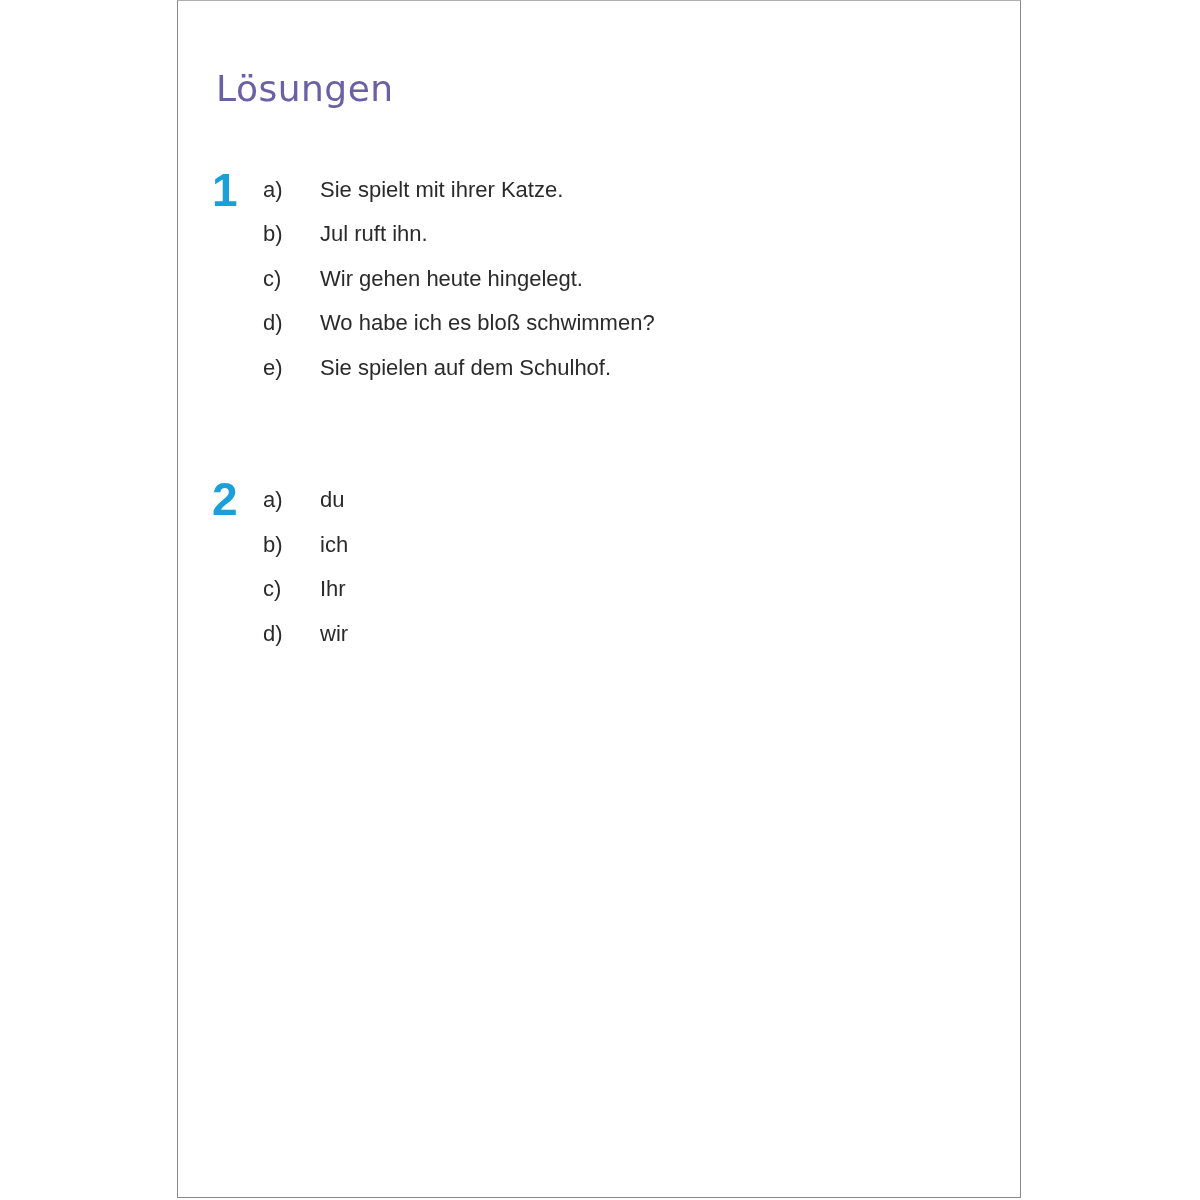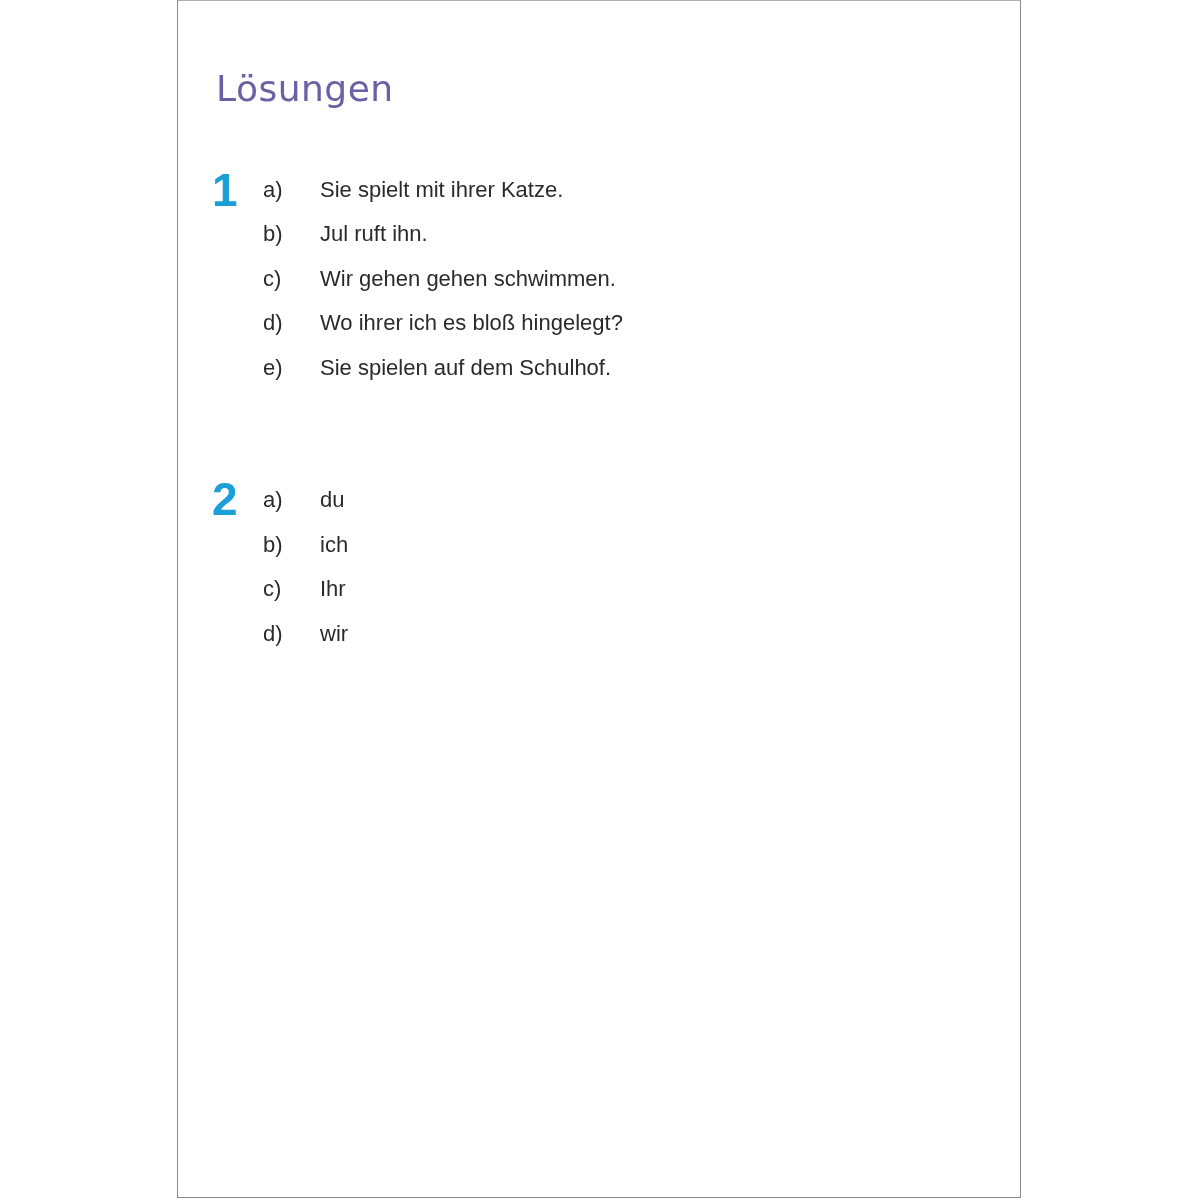--- a/index.html
+++ b/index.html
@@ -75,25 +75,25 @@
     <div class="row" style="top:174px;">
       <span class="label">a)</span>
       <span class="answer">Sie spielt mit ihrer Katze.</span>
     </div>
     <div class="row" style="top:218px;">
       <span class="label">b)</span>
       <span class="answer">Jul ruft ihn.</span>
     </div>
     <div class="row" style="top:263px;">
       <span class="label">c)</span>
-      <span class="answer">Wir gehen gehen schwimmen.</span>
+      <span class="answer">Wir gehen heute hingelegt.</span>
     </div>
     <div class="row" style="top:307px;">
       <span class="label">d)</span>
-      <span class="answer">Wo ihrer ich es bloß hingelegt?</span>
+      <span class="answer">Wo habe ich es bloß schwimmen?</span>
     </div>
     <div class="row" style="top:352px;">
       <span class="label">e)</span>
       <span class="answer">Sie spielen auf dem Schulhof.</span>
     </div>
   </div>
 
   <div class="section" style="top:0;">
     <div class="section-number" style="top:475px;">2</div>
     <div class="row" style="top:484px;">

